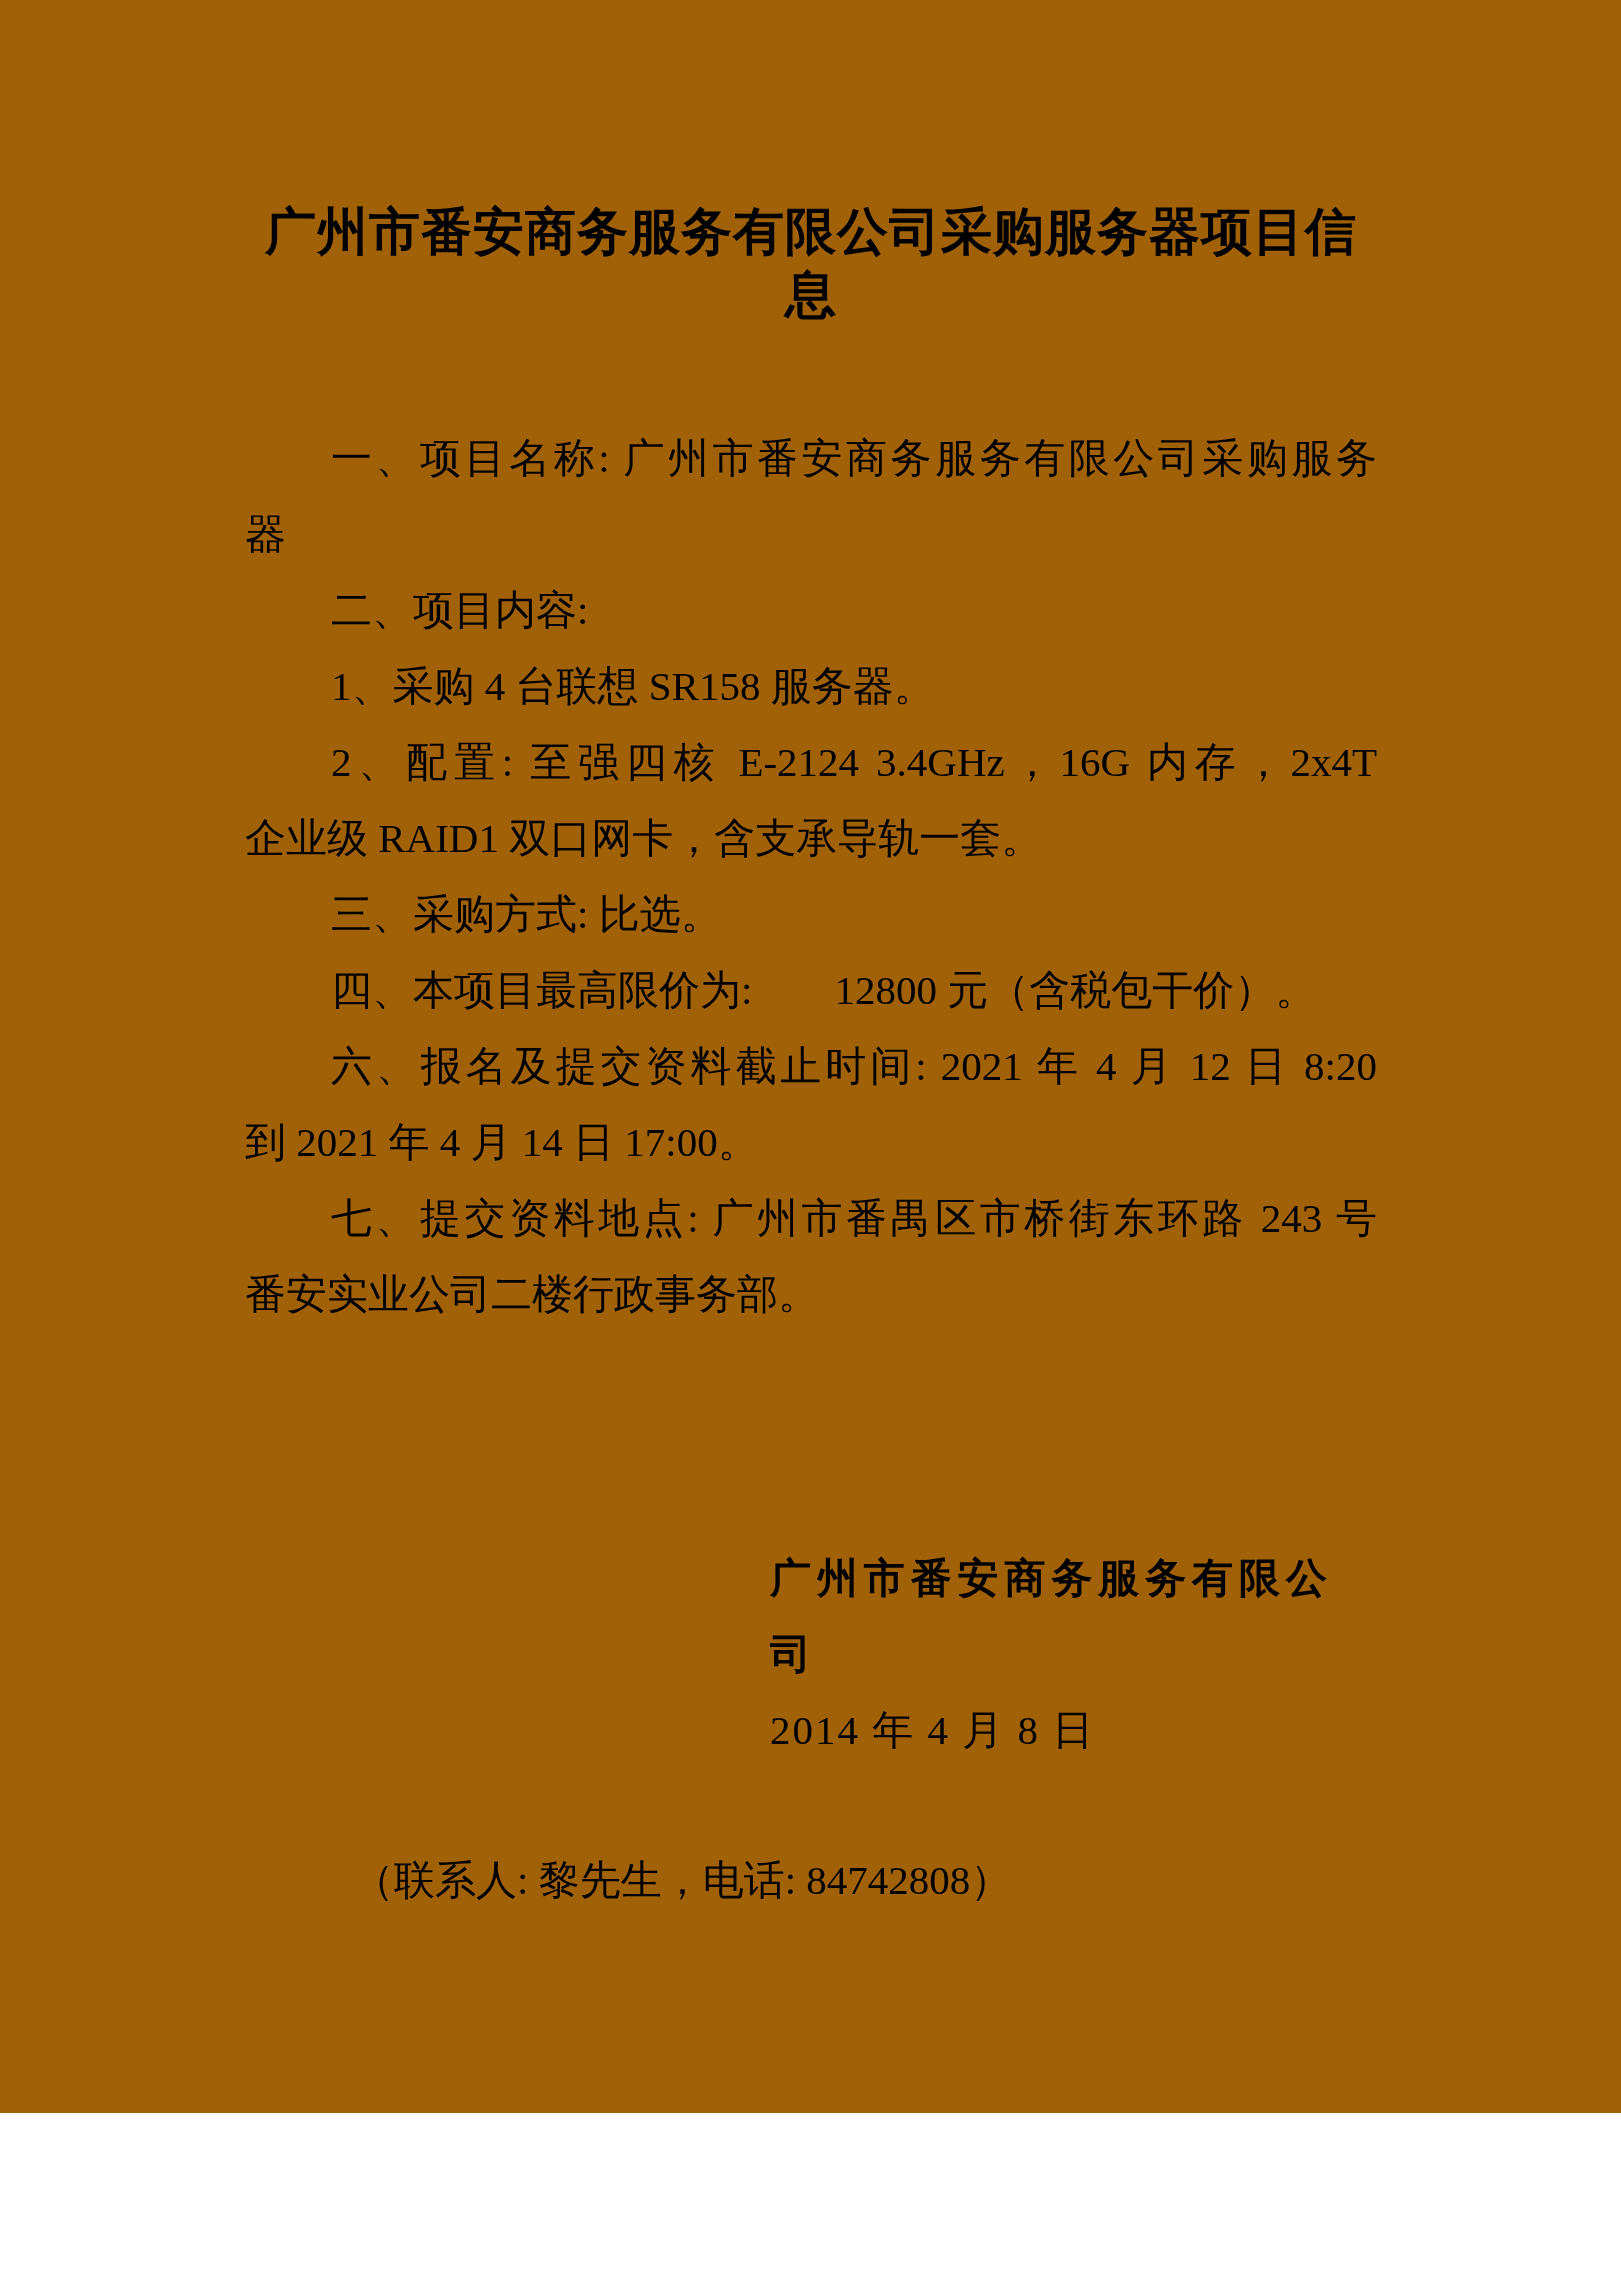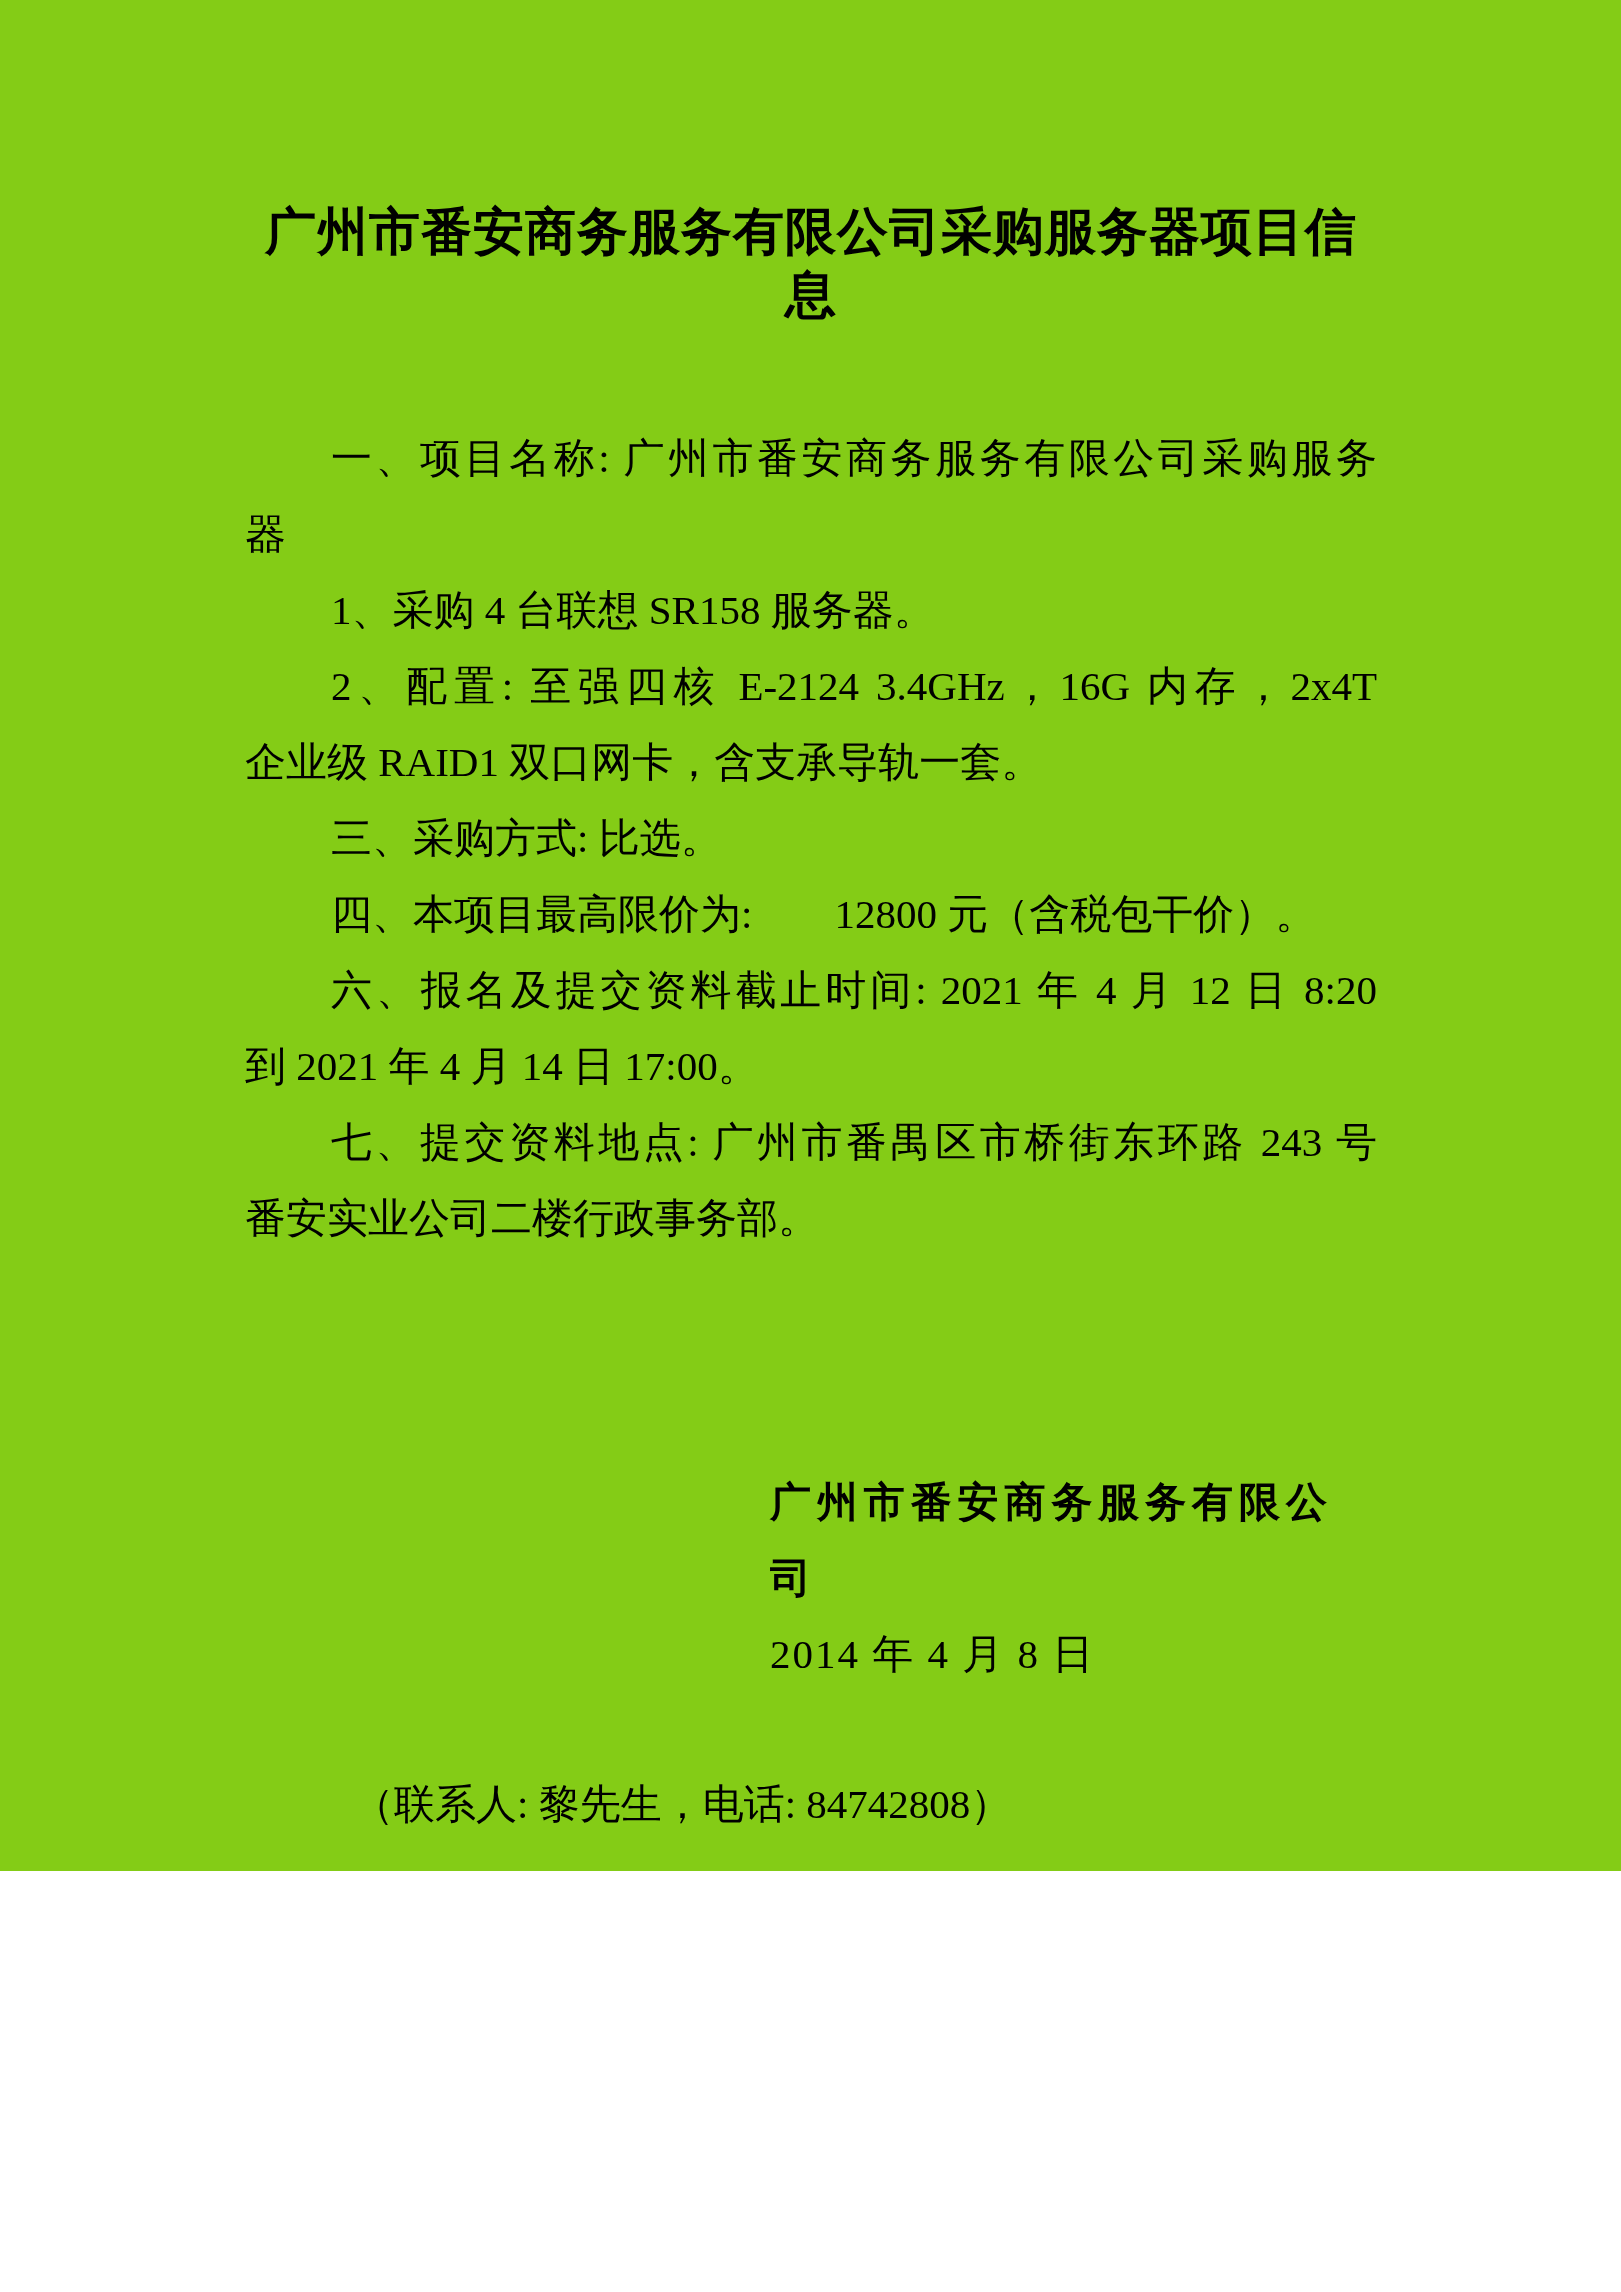--- a/index.html
+++ b/index.html
@@ -1,21 +1,21 @@
 <!DOCTYPE html>
 <html><head>
 <meta charset="utf-8">
 <style>
   * { margin: 0; padding: 0; box-sizing: border-box; }
   html, body { background: #ffffff; }
   .page {
     position: relative;
     width: 1621px;
-    height: 1871px;
-    background: #84cc16;
+    height: 2113px;
+    background: #a16207;
     color: #000000;
     font-family: "Liberation Serif", "DejaVu Serif", serif;
     padding: 201px 244px 0 245px;
     overflow: hidden;
   }
   .doc-title {
     font-size: 51px;
     line-height: 63px;
     font-weight: bold;
     text-align: center;
@@ -38,20 +38,21 @@
 </head>
 <body>
 
 <div class="page">
 
   <div class="doc-title">广州市番安商务服务有限公司采购服务器项目信息</div>
 
   <div class="body-text">
     <div class="line indent stretch">一、项目名称: 广州市番安商务服务有限公司采购服务</div>
     <div class="line">器</div>
+    <div class="line indent">二、项目内容:</div>
     <div class="line indent">1、采购 4 台联想 SR158 服务器。</div>
     <div class="line indent stretch">2、配置: 至强四核 E-2124 3.4GHz，16G 内存，2x4T</div>
     <div class="line">企业级 RAID1 双口网卡，含支承导轨一套。</div>
     <div class="line indent">三、采购方式: 比选。</div>
     <div class="line indent">四、本项目最高限价为:　　12800 元（含税包干价）。</div>
     <div class="line indent stretch">六、报名及提交资料截止时间: 2021 年 4 月 12 日 8:20</div>
     <div class="line">到 2021 年 4 月 14 日 17:00。</div>
     <div class="line indent stretch">七、提交资料地点: 广州市番禺区市桥街东环路 243 号</div>
     <div class="line">番安实业公司二楼行政事务部。</div>
   </div>

